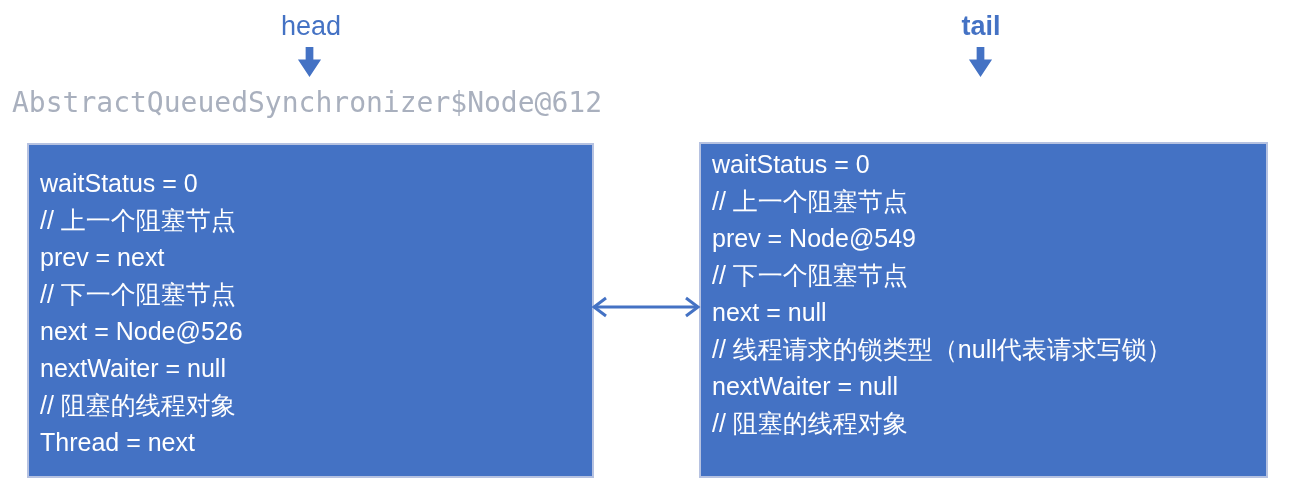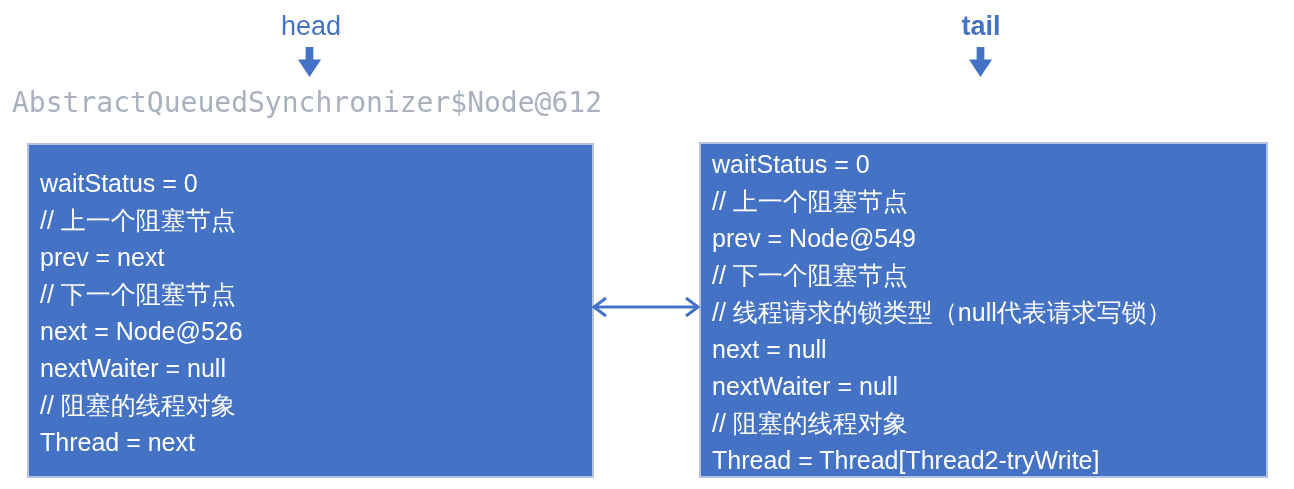--- a/index.html
+++ b/index.html
@@ -104,25 +104,24 @@
       <div class="box-line">nextWaiter = null</div>
       <div class="box-line">// 阻塞的线程对象</div>
       <div class="box-line">Thread = next</div>
     </div>
 
   <div class="node-box right">
       <div class="box-line">waitStatus = 0</div>
       <div class="box-line">// 上一个阻塞节点</div>
       <div class="box-line">prev = Node@549</div>
       <div class="box-line">// 下一个阻塞节点</div>
+      <div class="box-line">next = null</div>
       <div class="box-line">// 线程请求的锁类型（null代表请求写锁）</div>
-      <div class="box-line">next = null</div>
       <div class="box-line">nextWaiter = null</div>
       <div class="box-line">// 阻塞的线程对象</div>
-      <div class="box-line">Thread = Thread[Thread2-tryWrite]</div>
     </div>
 
   <svg class="link-arrow" viewBox="0 0 114 30" aria-hidden="true">
     <line x1="5" y1="15" x2="109" y2="15" stroke="currentColor" stroke-width="3" fill="none"></line>
     <polyline points="17,6 5,15 17,24" stroke="currentColor" stroke-width="3" fill="none"></polyline>
     <polyline points="97,6 109,15 97,24" stroke="currentColor" stroke-width="3" fill="none"></polyline>
   </svg>
 
 </div>
 

